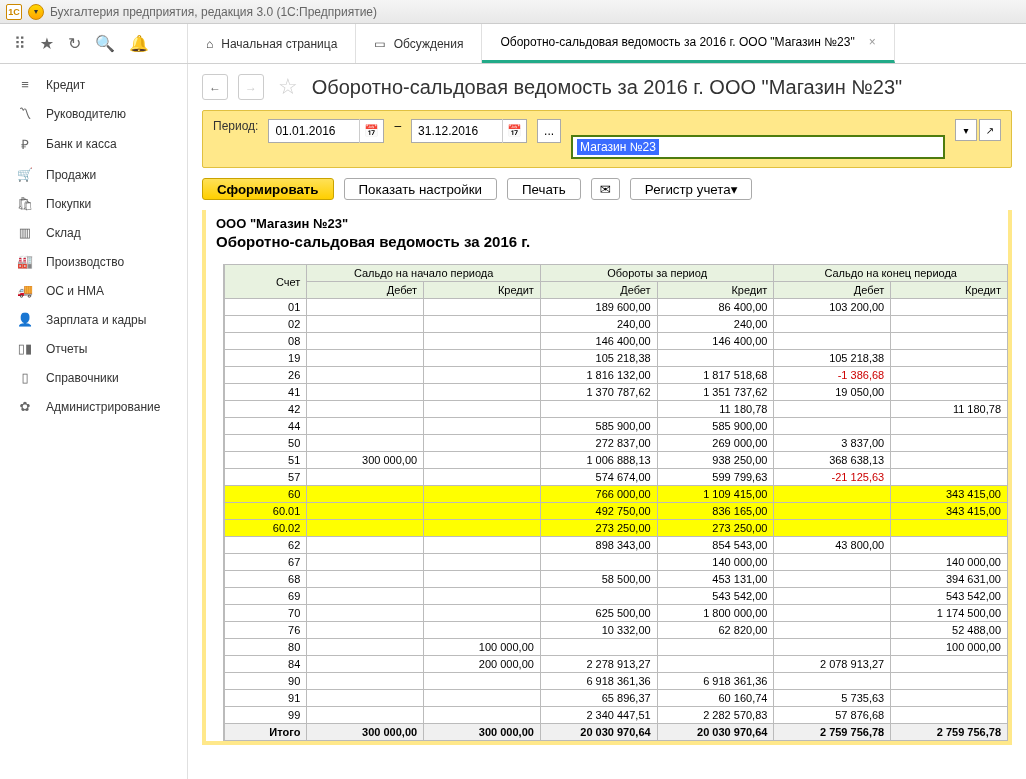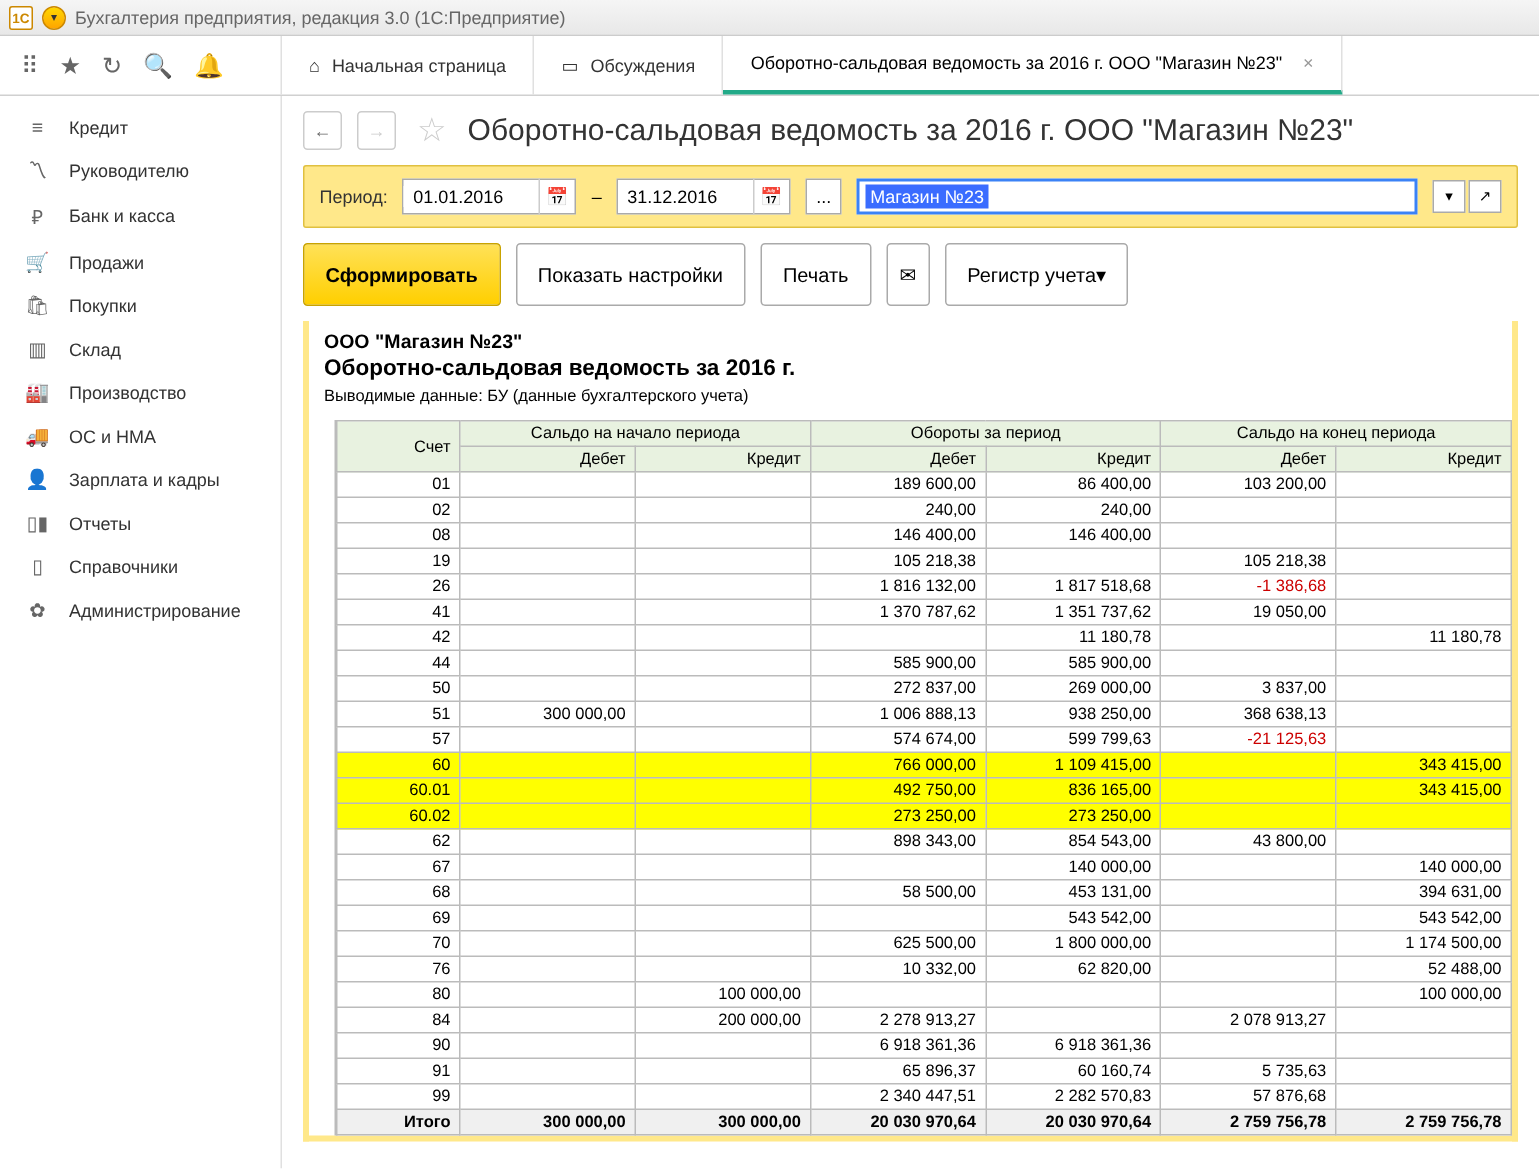--- a/index.html
+++ b/index.html
@@ -18,32 +18,32 @@
 .main { display: flex; height: calc(100% - 64px); }
 .sidebar { width: 188px; background: #fff; border-right: 1px solid #e0e0e0; padding: 6px 0; }
 .sb-item { display: flex; align-items: center; gap: 12px; padding: 7px 16px; color: #333; cursor: pointer; }
 .sb-item .ic { width: 18px; text-align: center; color: #666; font-size: 13px; }
 .content { flex: 1; overflow: auto; position: relative; }
 .header-row { display: flex; align-items: center; gap: 10px; padding: 10px 14px; }
 .nav-btn { width: 26px; height: 26px; border: 1px solid #ccc; background: #fff; display: flex; align-items: center; justify-content: center; cursor: pointer; color: #666; border-radius: 3px; }
 .nav-btn.disabled { color: #ccc; }
 .star { font-size: 22px; color: #ccc; margin: 0 4px; }
 .page-title { font-size: 20px; color: #333; }
-.period-bar { background: #ffe88a; border: 1px solid #e0c040; margin: 0 14px; padding: 8px 10px; display: flex; align-items: center; gap: 10px; border-radius: 2px; }
+.period-bar { background: #ffe88a; border: 1px solid #e0c040; margin: 0 14px; padding: 8px 10px; display: flex; align-items: flex-start; gap: 10px; border-radius: 2px; }
 .period-bar label { color: #333; }
 .date-input { display: flex; align-items: center; border: 1px solid #aaa; background: #fff; height: 24px; }
 .date-input input { border: none; padding: 0 6px; width: 90px; font-size: 12px; outline: none; }
 .date-input .cal { width: 24px; height: 24px; border-left: 1px solid #ccc; display: flex; align-items: center; justify-content: center; cursor: pointer; }
 .period-bar .dots { width: 24px; height: 24px; border: 1px solid #aaa; background: #fff; display: flex; align-items: center; justify-content: center; cursor: pointer; }
-.org-input { flex: 1; height: 24px; border: 2px solid #3b82f6; background: #fff; display: flex; align-items: center; padding: 0 4px; }
+.org-input { flex: 1; height: 24px; border: 2px solid #4d7c0f; background: #fff; display: flex; align-items: center; padding: 0 4px; margin-top: 16px; }
 .org-input span { background: #3a6cff; color: #fff; padding: 1px 3px; }
 .org-btns { display: flex; gap: 2px; }
 .org-btns div { width: 22px; height: 22px; border: 1px solid #aaa; background: #fff; display: flex; align-items: center; justify-content: center; cursor: pointer; font-size: 10px; }
 .action-bar { margin: 10px 14px; display: flex; align-items: center; gap: 10px; }
-.btn { height: 42px; padding: 0 14px; border: 1px solid #aaa; background: #fff; border-radius: 3px; cursor: pointer; display: flex; align-items: center; }
+.btn { height: 22px; padding: 0 14px; border: 1px solid #aaa; background: #fff; border-radius: 3px; cursor: pointer; display: flex; align-items: center; }
 .btn.primary { background: linear-gradient(#ffe157,#ffcf00); border-color: #c9a300; font-weight: bold; }
 .btn.icon-only { padding: 0 8px; }
 .report { margin: 0 14px; border: 1px solid #ccc; }
 .yellow-border { border: 4px solid #ffe88a; border-top: none; }
 .report-head { padding: 6px 10px 10px 10px; }
 .report-head .org { font-weight: bold; font-size: 13px; margin-bottom: 2px; }
 .report-head .title { font-weight: bold; font-size: 15px; margin-bottom: 4px; }
 .report-head .meta { font-size: 11px; }
 table { border-collapse: collapse; width: 100%; font-size: 11px; }
 th, td { border: 1px solid #bbb; padding: 2px 6px; }
@@ -171,21 +171,20 @@
       <button class="btn primary">Сформировать</button>
       <button class="btn">Показать настройки</button>
       <button class="btn">Печать</button>
       <button class="btn icon-only">✉</button>
       <button class="btn"><span>Регистр учета</span> ▾</button>
     </div>
     <div class="report yellow-border">
       <div class="report-head">
         <div class="org">ООО "Магазин №23"</div>
         <div class="title">Оборотно-сальдовая ведомость за 2016 г.</div>
-        <div class="meta">Выводимые данные:  БУ (данные бухгалтерского учета)</div>
       </div>
       <div class="tree-wrap">
         <div style="width:18px;border-right:1px solid #bbb;"></div>
         <table>
           <thead>
             <tr>
               <th rowspan="2" class="acct-col">Счет</th>
               <th colspan="2">Сальдо на начало периода</th>
               <th colspan="2">Обороты за период</th>
               <th colspan="2">Сальдо на конец периода</th>

